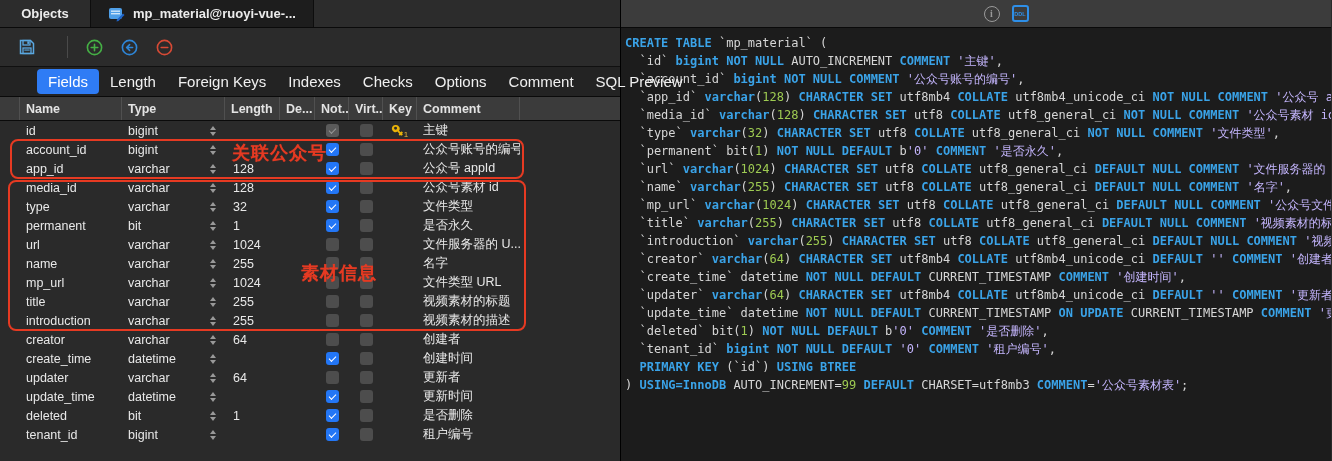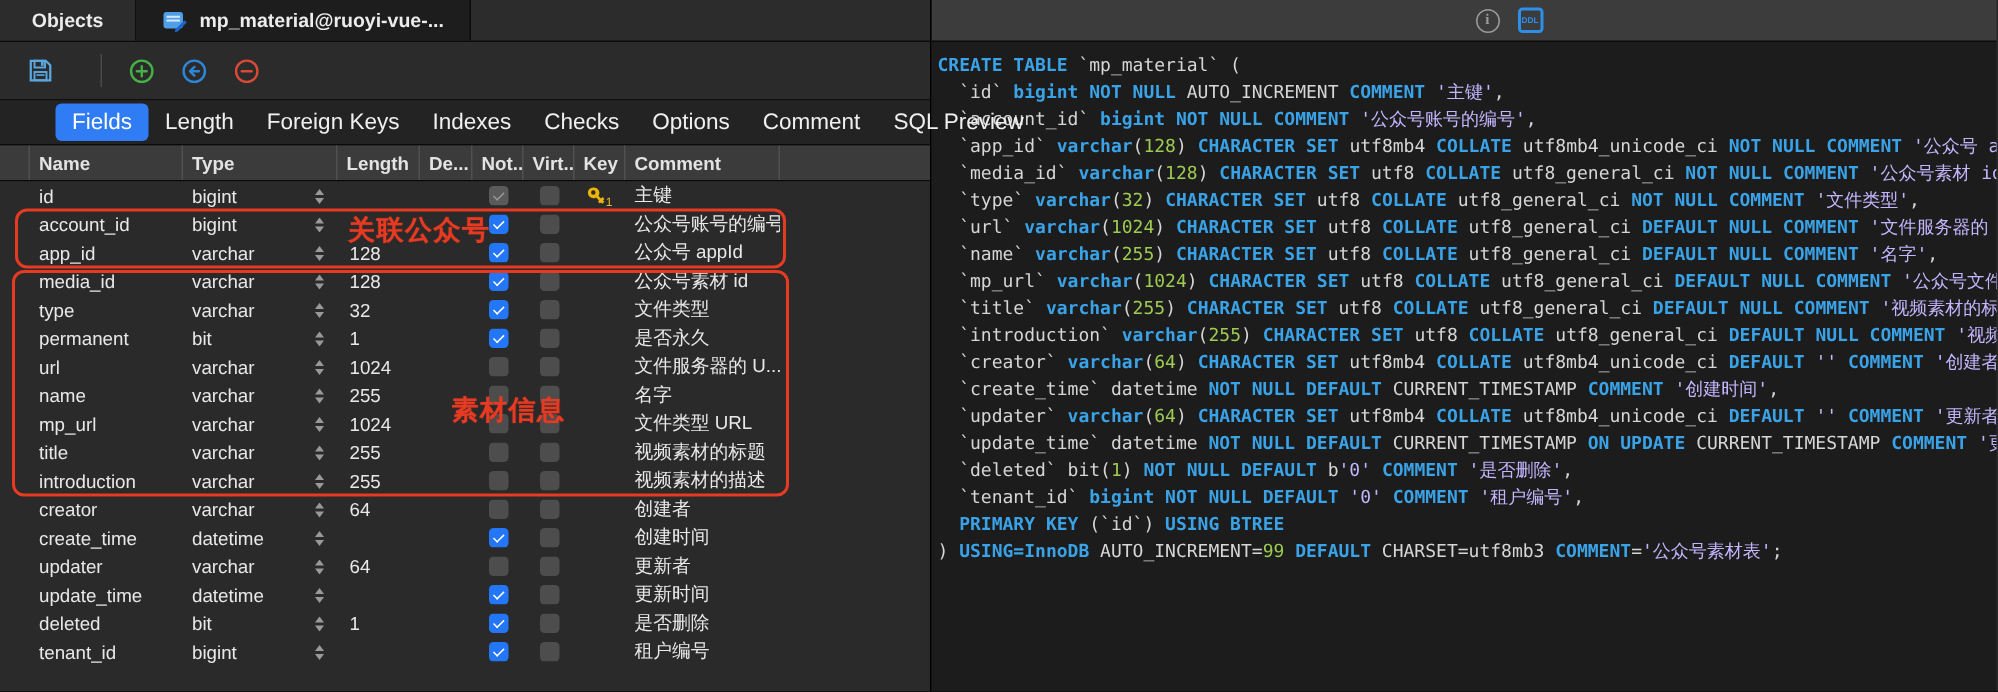--- a/index.html
+++ b/index.html
@@ -545,20 +545,21 @@
           <span>DDL</span>
         </span>
     </div>
     <div class="sql" id="sql">
         <div class="line"><span class="k">CREATE TABLE</span><span class="p"> `mp_material` (</span></div>
         <div class="line"><span class="p">  `id` </span><span class="k">bigint NOT NULL</span><span class="p"> AUTO_INCREMENT </span><span class="k">COMMENT</span><span class="p"> </span><span class="s">'主键'</span><span class="p">,</span></div>
         <div class="line"><span class="p">  `account_id` </span><span class="k">bigint NOT NULL COMMENT</span><span class="p"> </span><span class="s">'公众号账号的编号'</span><span class="p">,</span></div>
         <div class="line"><span class="p">  `app_id` </span><span class="k">varchar</span><span class="p">(</span><span class="n">128</span><span class="p">) </span><span class="k">CHARACTER SET</span><span class="p"> utf8mb4 </span><span class="k">COLLATE</span><span class="p"> utf8mb4_unicode_ci </span><span class="k">NOT NULL COMMENT</span><span class="p"> </span><span class="s">'公众号 appId'</span></div>
         <div class="line"><span class="p">  `media_id` </span><span class="k">varchar</span><span class="p">(</span><span class="n">128</span><span class="p">) </span><span class="k">CHARACTER SET</span><span class="p"> utf8 </span><span class="k">COLLATE</span><span class="p"> utf8_general_ci </span><span class="k">NOT NULL COMMENT</span><span class="p"> </span><span class="s">'公众号素材 id'</span></div>
         <div class="line"><span class="p">  `type` </span><span class="k">varchar</span><span class="p">(</span><span class="n">32</span><span class="p">) </span><span class="k">CHARACTER SET</span><span class="p"> utf8 </span><span class="k">COLLATE</span><span class="p"> utf8_general_ci </span><span class="k">NOT NULL COMMENT</span><span class="p"> </span><span class="s">'文件类型'</span><span class="p">,</span></div>
+        <div class="line"><span class="p">  `permanent` bit(</span><span class="n">1</span><span class="p">) </span><span class="k">NOT NULL DEFAULT</span><span class="p"> b</span><span class="s">'0'</span><span class="p"> </span><span class="k">COMMENT</span><span class="p"> </span><span class="s">'是否永久'</span><span class="p">,</span></div>
         <div class="line"><span class="p">  `url` </span><span class="k">varchar</span><span class="p">(</span><span class="n">1024</span><span class="p">) </span><span class="k">CHARACTER SET</span><span class="p"> utf8 </span><span class="k">COLLATE</span><span class="p"> utf8_general_ci </span><span class="k">DEFAULT NULL COMMENT</span><span class="p"> </span><span class="s">'文件服务器的 URL'</span></div>
         <div class="line"><span class="p">  `name` </span><span class="k">varchar</span><span class="p">(</span><span class="n">255</span><span class="p">) </span><span class="k">CHARACTER SET</span><span class="p"> utf8 </span><span class="k">COLLATE</span><span class="p"> utf8_general_ci </span><span class="k">DEFAULT NULL COMMENT</span><span class="p"> </span><span class="s">'名字'</span><span class="p">,</span></div>
         <div class="line"><span class="p">  `mp_url` </span><span class="k">varchar</span><span class="p">(</span><span class="n">1024</span><span class="p">) </span><span class="k">CHARACTER SET</span><span class="p"> utf8 </span><span class="k">COLLATE</span><span class="p"> utf8_general_ci </span><span class="k">DEFAULT NULL COMMENT</span><span class="p"> </span><span class="s">'公众号文件 URL'</span></div>
         <div class="line"><span class="p">  `title` </span><span class="k">varchar</span><span class="p">(</span><span class="n">255</span><span class="p">) </span><span class="k">CHARACTER SET</span><span class="p"> utf8 </span><span class="k">COLLATE</span><span class="p"> utf8_general_ci </span><span class="k">DEFAULT NULL COMMENT</span><span class="p"> </span><span class="s">'视频素材的标题'</span></div>
         <div class="line"><span class="p">  `introduction` </span><span class="k">varchar</span><span class="p">(</span><span class="n">255</span><span class="p">) </span><span class="k">CHARACTER SET</span><span class="p"> utf8 </span><span class="k">COLLATE</span><span class="p"> utf8_general_ci </span><span class="k">DEFAULT NULL COMMENT</span><span class="p"> </span><span class="s">'视频素材的描述'</span></div>
         <div class="line"><span class="p">  `creator` </span><span class="k">varchar</span><span class="p">(</span><span class="n">64</span><span class="p">) </span><span class="k">CHARACTER SET</span><span class="p"> utf8mb4 </span><span class="k">COLLATE</span><span class="p"> utf8mb4_unicode_ci </span><span class="k">DEFAULT</span><span class="p"> </span><span class="s">''</span><span class="p"> </span><span class="k">COMMENT</span><span class="p"> </span><span class="s">'创建者'</span></div>
         <div class="line"><span class="p">  `create_time` datetime </span><span class="k">NOT NULL DEFAULT</span><span class="p"> CURRENT_TIMESTAMP </span><span class="k">COMMENT</span><span class="p"> </span><span class="s">'创建时间'</span><span class="p">,</span></div>
         <div class="line"><span class="p">  `updater` </span><span class="k">varchar</span><span class="p">(</span><span class="n">64</span><span class="p">) </span><span class="k">CHARACTER SET</span><span class="p"> utf8mb4 </span><span class="k">COLLATE</span><span class="p"> utf8mb4_unicode_ci </span><span class="k">DEFAULT</span><span class="p"> </span><span class="s">''</span><span class="p"> </span><span class="k">COMMENT</span><span class="p"> </span><span class="s">'更新者'</span></div>
         <div class="line"><span class="p">  `update_time` datetime </span><span class="k">NOT NULL DEFAULT</span><span class="p"> CURRENT_TIMESTAMP </span><span class="k">ON UPDATE</span><span class="p"> CURRENT_TIMESTAMP </span><span class="k">COMMENT</span><span class="p"> </span><span class="s">'更新时间'</span></div>
         <div class="line"><span class="p">  `deleted` bit(</span><span class="n">1</span><span class="p">) </span><span class="k">NOT NULL DEFAULT</span><span class="p"> b</span><span class="s">'0'</span><span class="p"> </span><span class="k">COMMENT</span><span class="p"> </span><span class="s">'是否删除'</span><span class="p">,</span></div>

